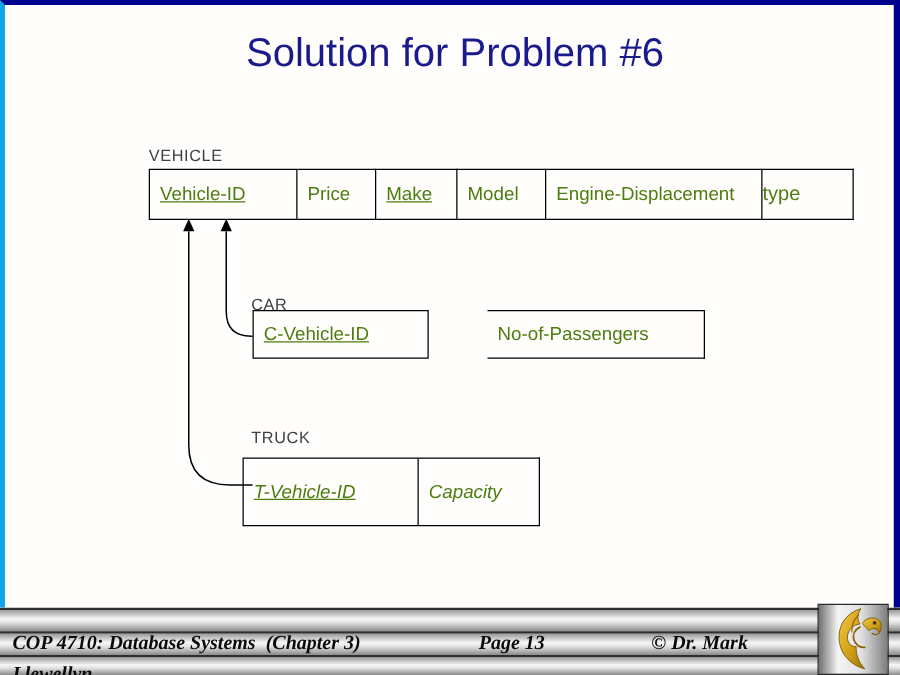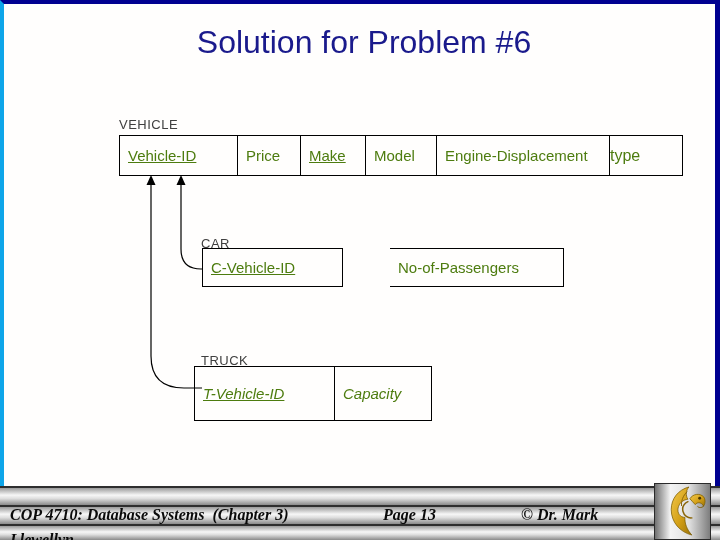--- a/index.html
+++ b/index.html
@@ -104,21 +104,21 @@
     <div class="tbl-label" style="left:197px; top:219px;margin-top:13px;">CAR</div>
     <div class="tbl" style="left:198px; top:244px; height:39px;gap:47px;">
       <div class="cell key" style="width:141px;">
           <span>C-Vehicle-ID</span>
         </div>
       <div class="cell" style="width:174px;">
           <span>No-of-Passengers</span>
         </div>
     </div>
 
-    <div class="tbl-label" style="left:197px; top:349px;">TRUCK</div>
+    <div class="tbl-label" style="left:197px; top:338px;">TRUCK</div>
     <div class="tbl" style="left:190px; top:362px; height:55px;font-style:italic;">
       <div class="cell key" style="width:141px;">
           <span>T-Vehicle-ID</span>
         </div>
       <div class="cell" style="width:97px;">
           <span>Capacity</span>
         </div>
     </div>
 
     <svg class="connectors" viewBox="0 0 720 540" xmlns="http://www.w3.org/2000/svg">

